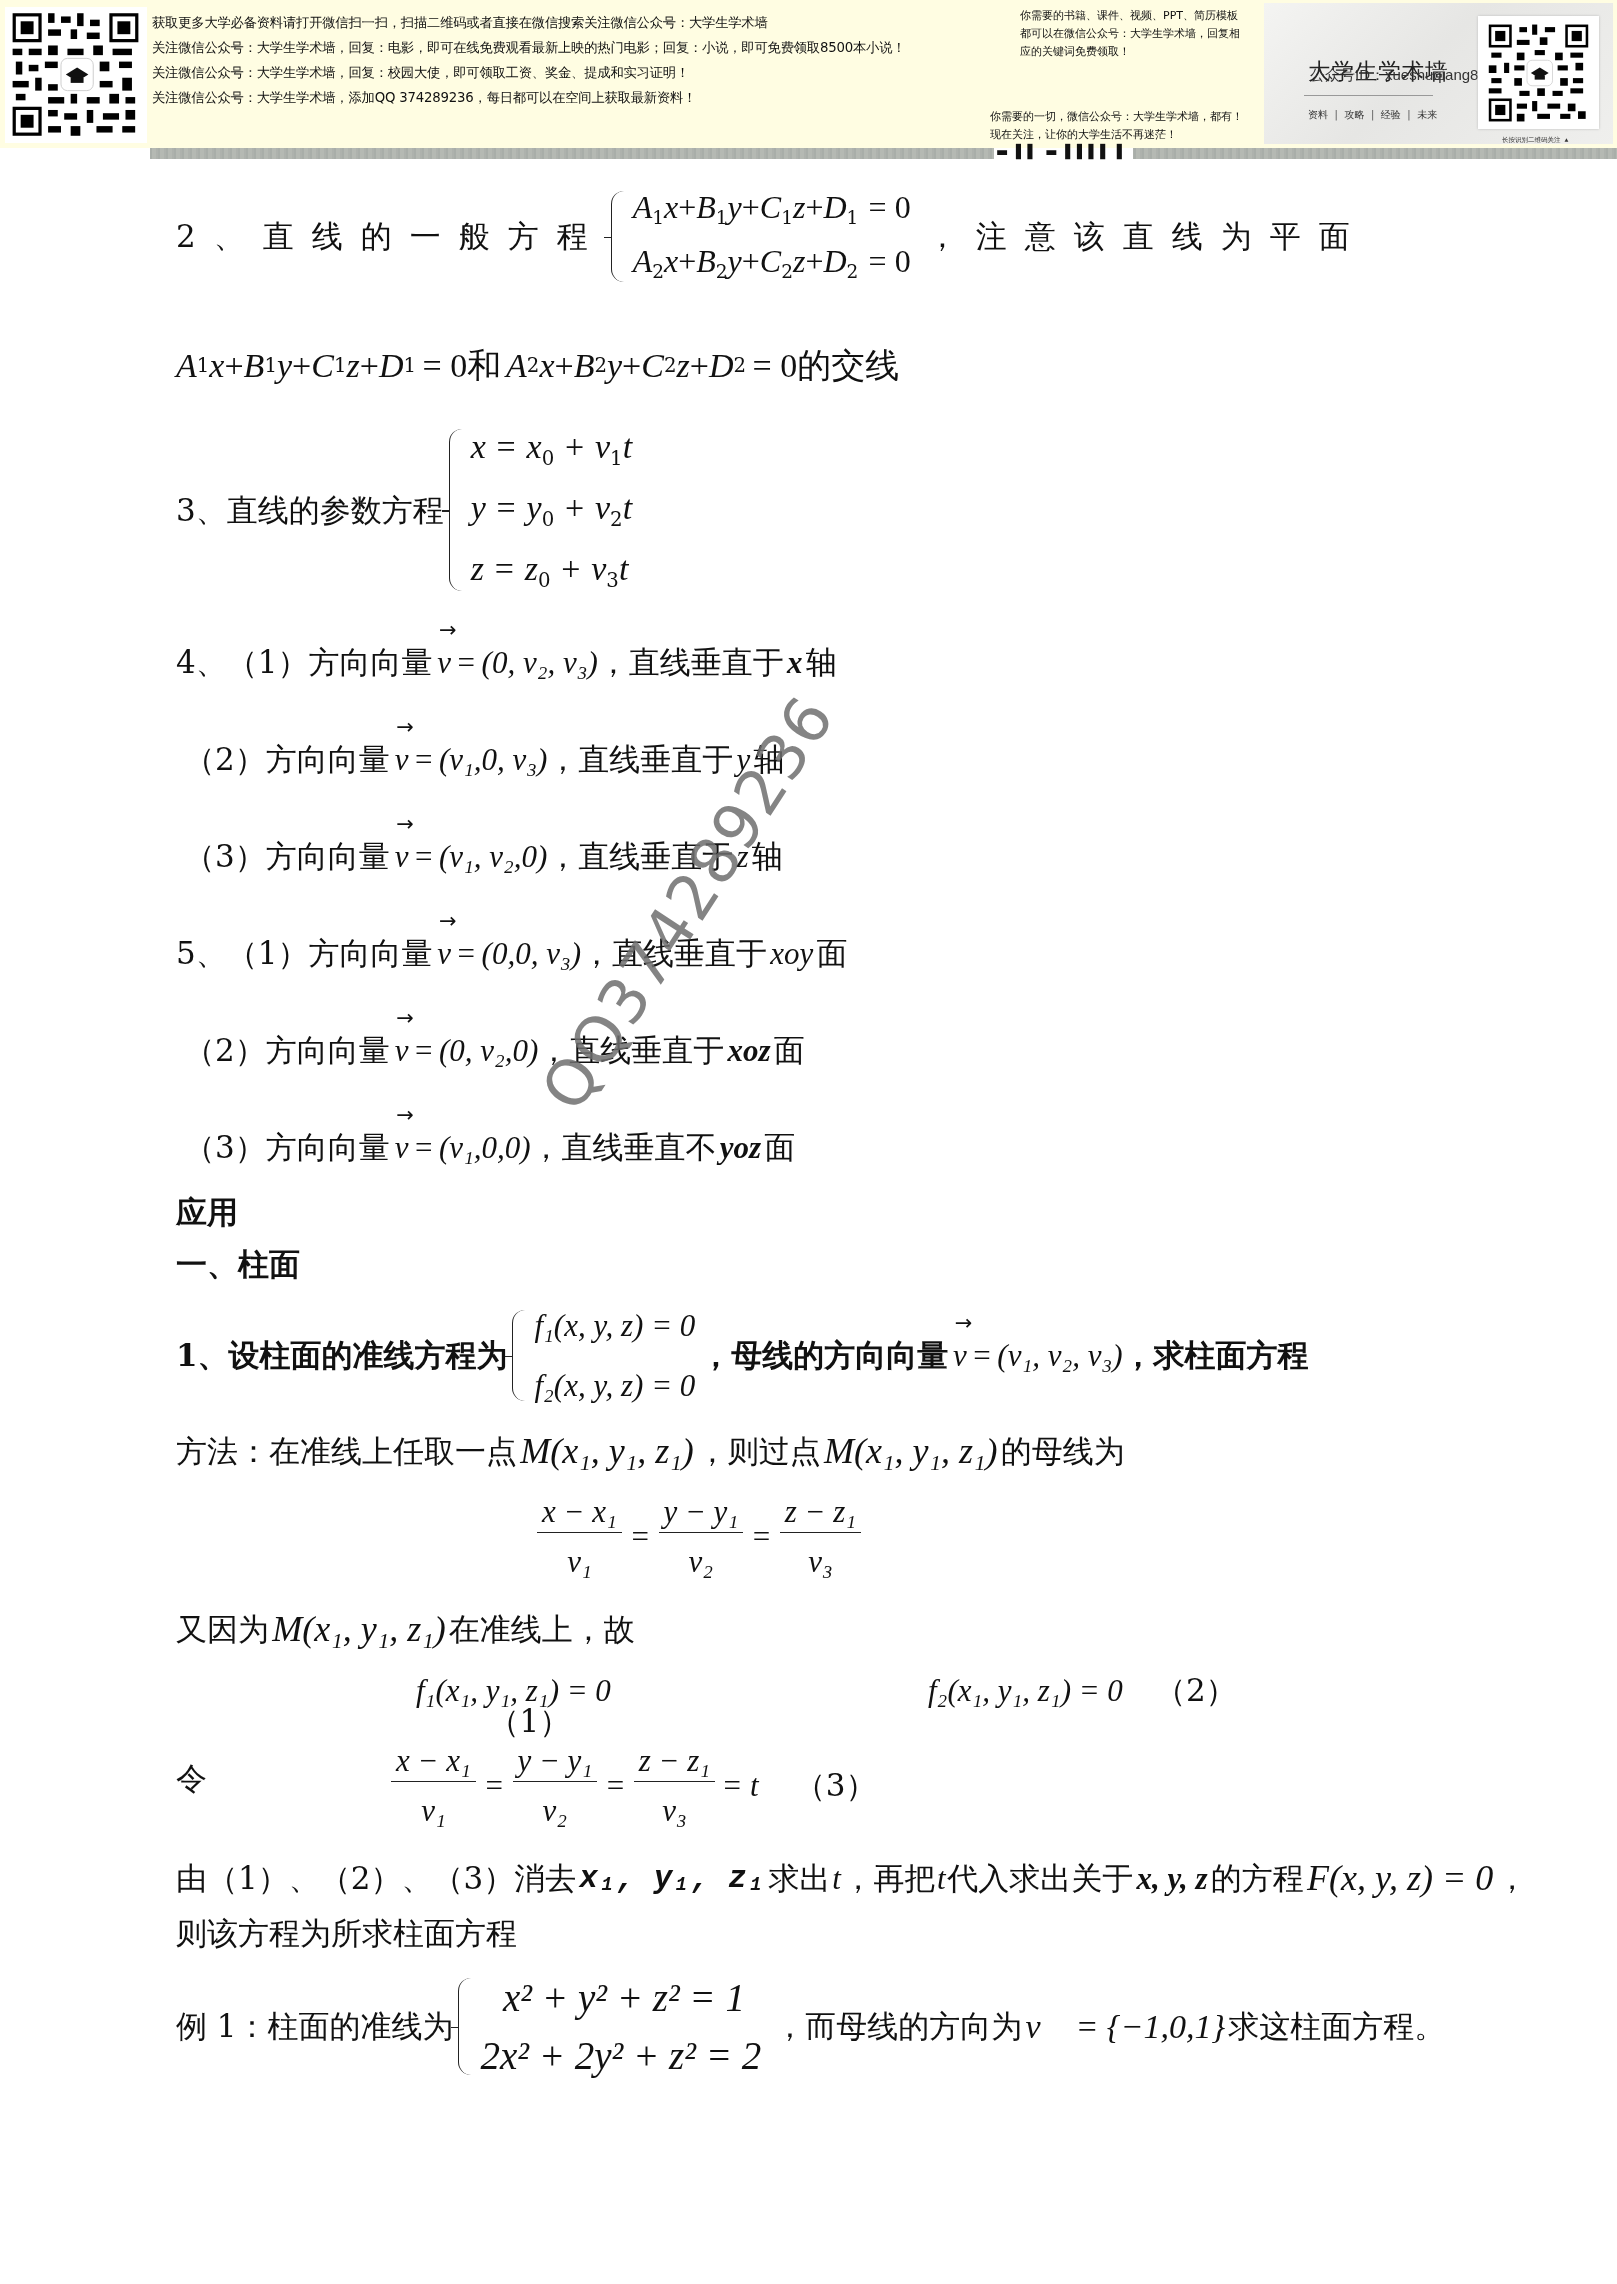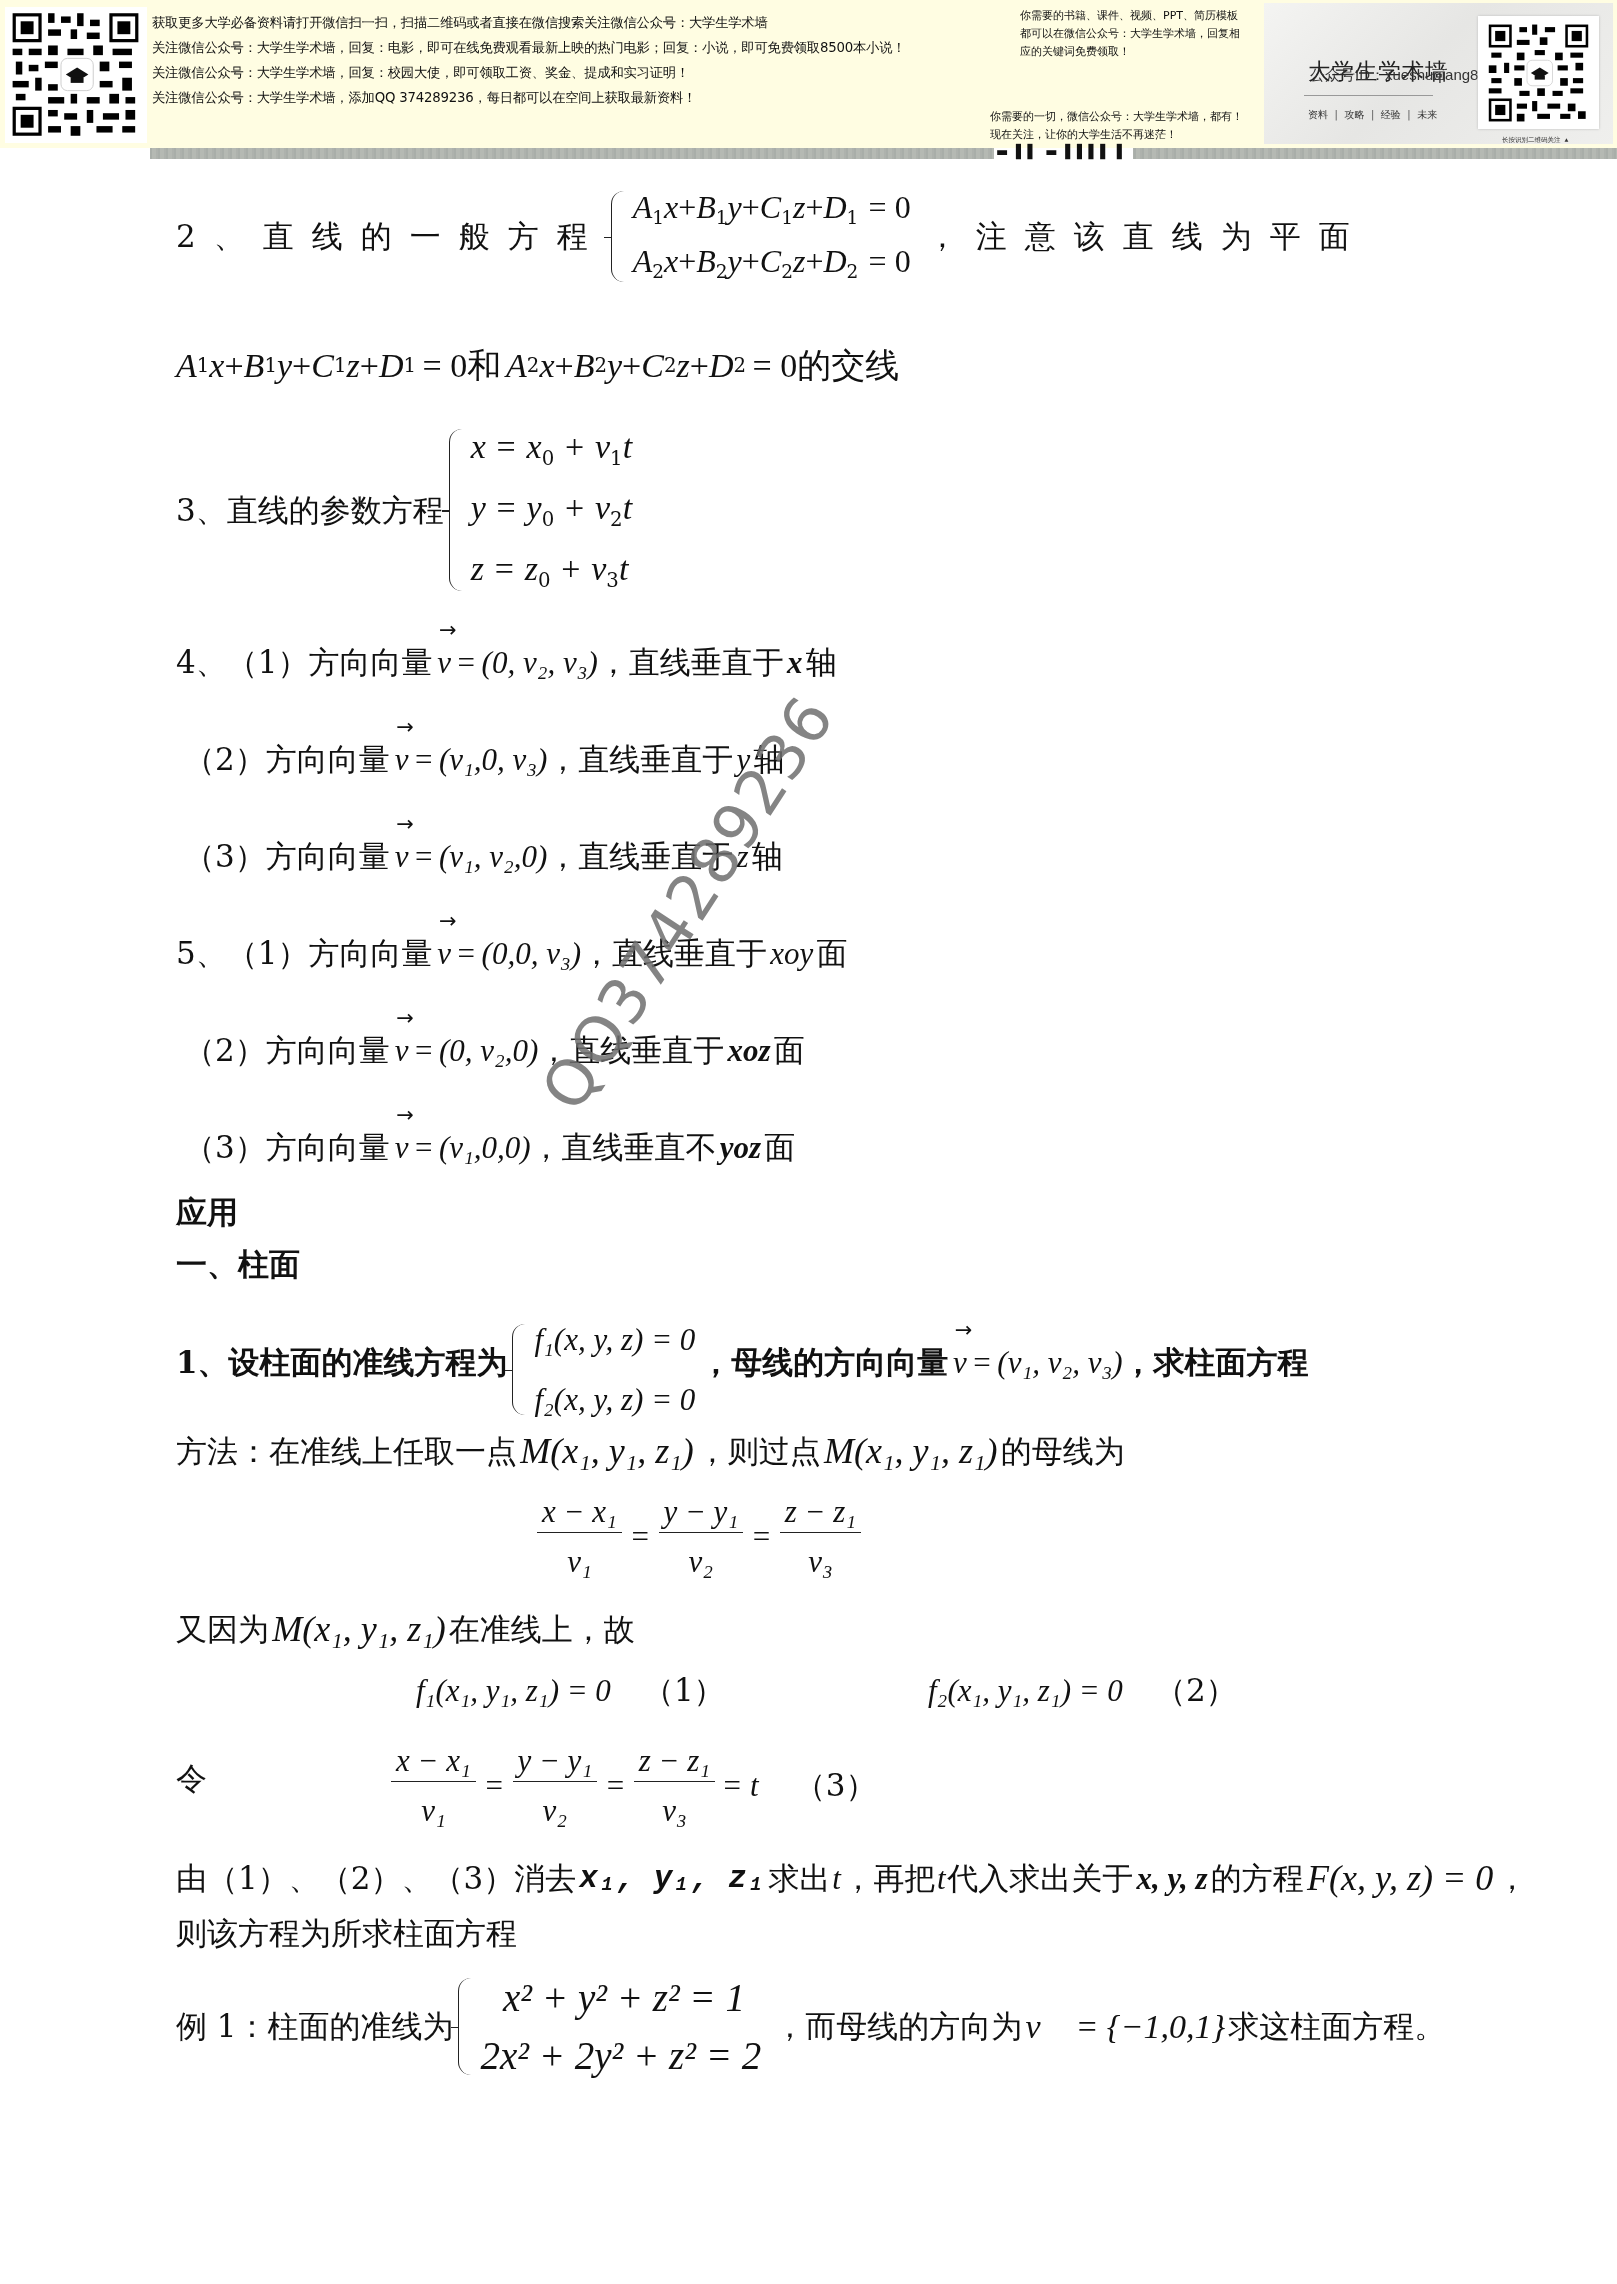--- a/index.html
+++ b/index.html
@@ -373,21 +373,21 @@
     <span class="cjk">，直线垂直不</span>
     <span class="m bold" style="margin:0 3.2px;">yoz</span>
     <span class="cjk">面</span>
   </div>
 
   <div class="ln bold" style="top:1197px;">应用</div>
   <div class="ln bold" style="top:1249px;">一、柱面</div>
 
   <div class="ln bold" style="top:1310px;">
     <span class="cjk">1、设柱面的准线方程为</span>
-    <span class="brace-sys" style="height:91px;margin-top:14px;">
+    <span class="brace-sys" style="height:91px;">
       <span class="brace"></span>
       <span class="sys m" style="font-weight:normal;">
         <div>f₁(x, y, z) = 0</div>
         <div>f₂(x, y, z) = 0</div>
       </span>
     </span>
     <span class="cjk">，母线的方向向量</span>
     <span class="vec m" style="margin-left:4.9px; font-weight:normal;"><span class="arr">→</span><span>v</span></span>
     <span class="eq" style="font-weight:normal;">=</span>
     <span class="m" style="font-weight:normal;">(v₁, v₂, v₃)</span>
@@ -421,21 +421,21 @@
         <span class="den">v₃</span>
       </span>
   </div>
 
   <div class="ln" style="top:1611px;">
     <span class="cjk">又因为</span>
     <span class="m" style="font-size:36px; margin:0 3.2px;">M(x₁, y₁, z₁)</span>
     <span class="cjk">在准线上，故</span>
   </div>
 
-  <div class="ln" style="top:1675px; left:416px;">
+  <div class="ln" style="top:1675px; left:416px;flex-direction:column;">
     <span class="m">f₁(x₁, y₁, z₁) = 0</span>
     <span class="cjk" style="margin-left:32px;">（1）</span>
   </div>
   <div class="ln" style="top:1675px; left:928px;">
     <span class="m">f₂(x₁, y₁, z₁) = 0</span>
     <span class="cjk" style="margin-left:32px;">（2）</span>
   </div>
 
   <div class="ln" style="top:1763px;">令</div>
   <div class="ln" style="top:1745px; left:388px;">

